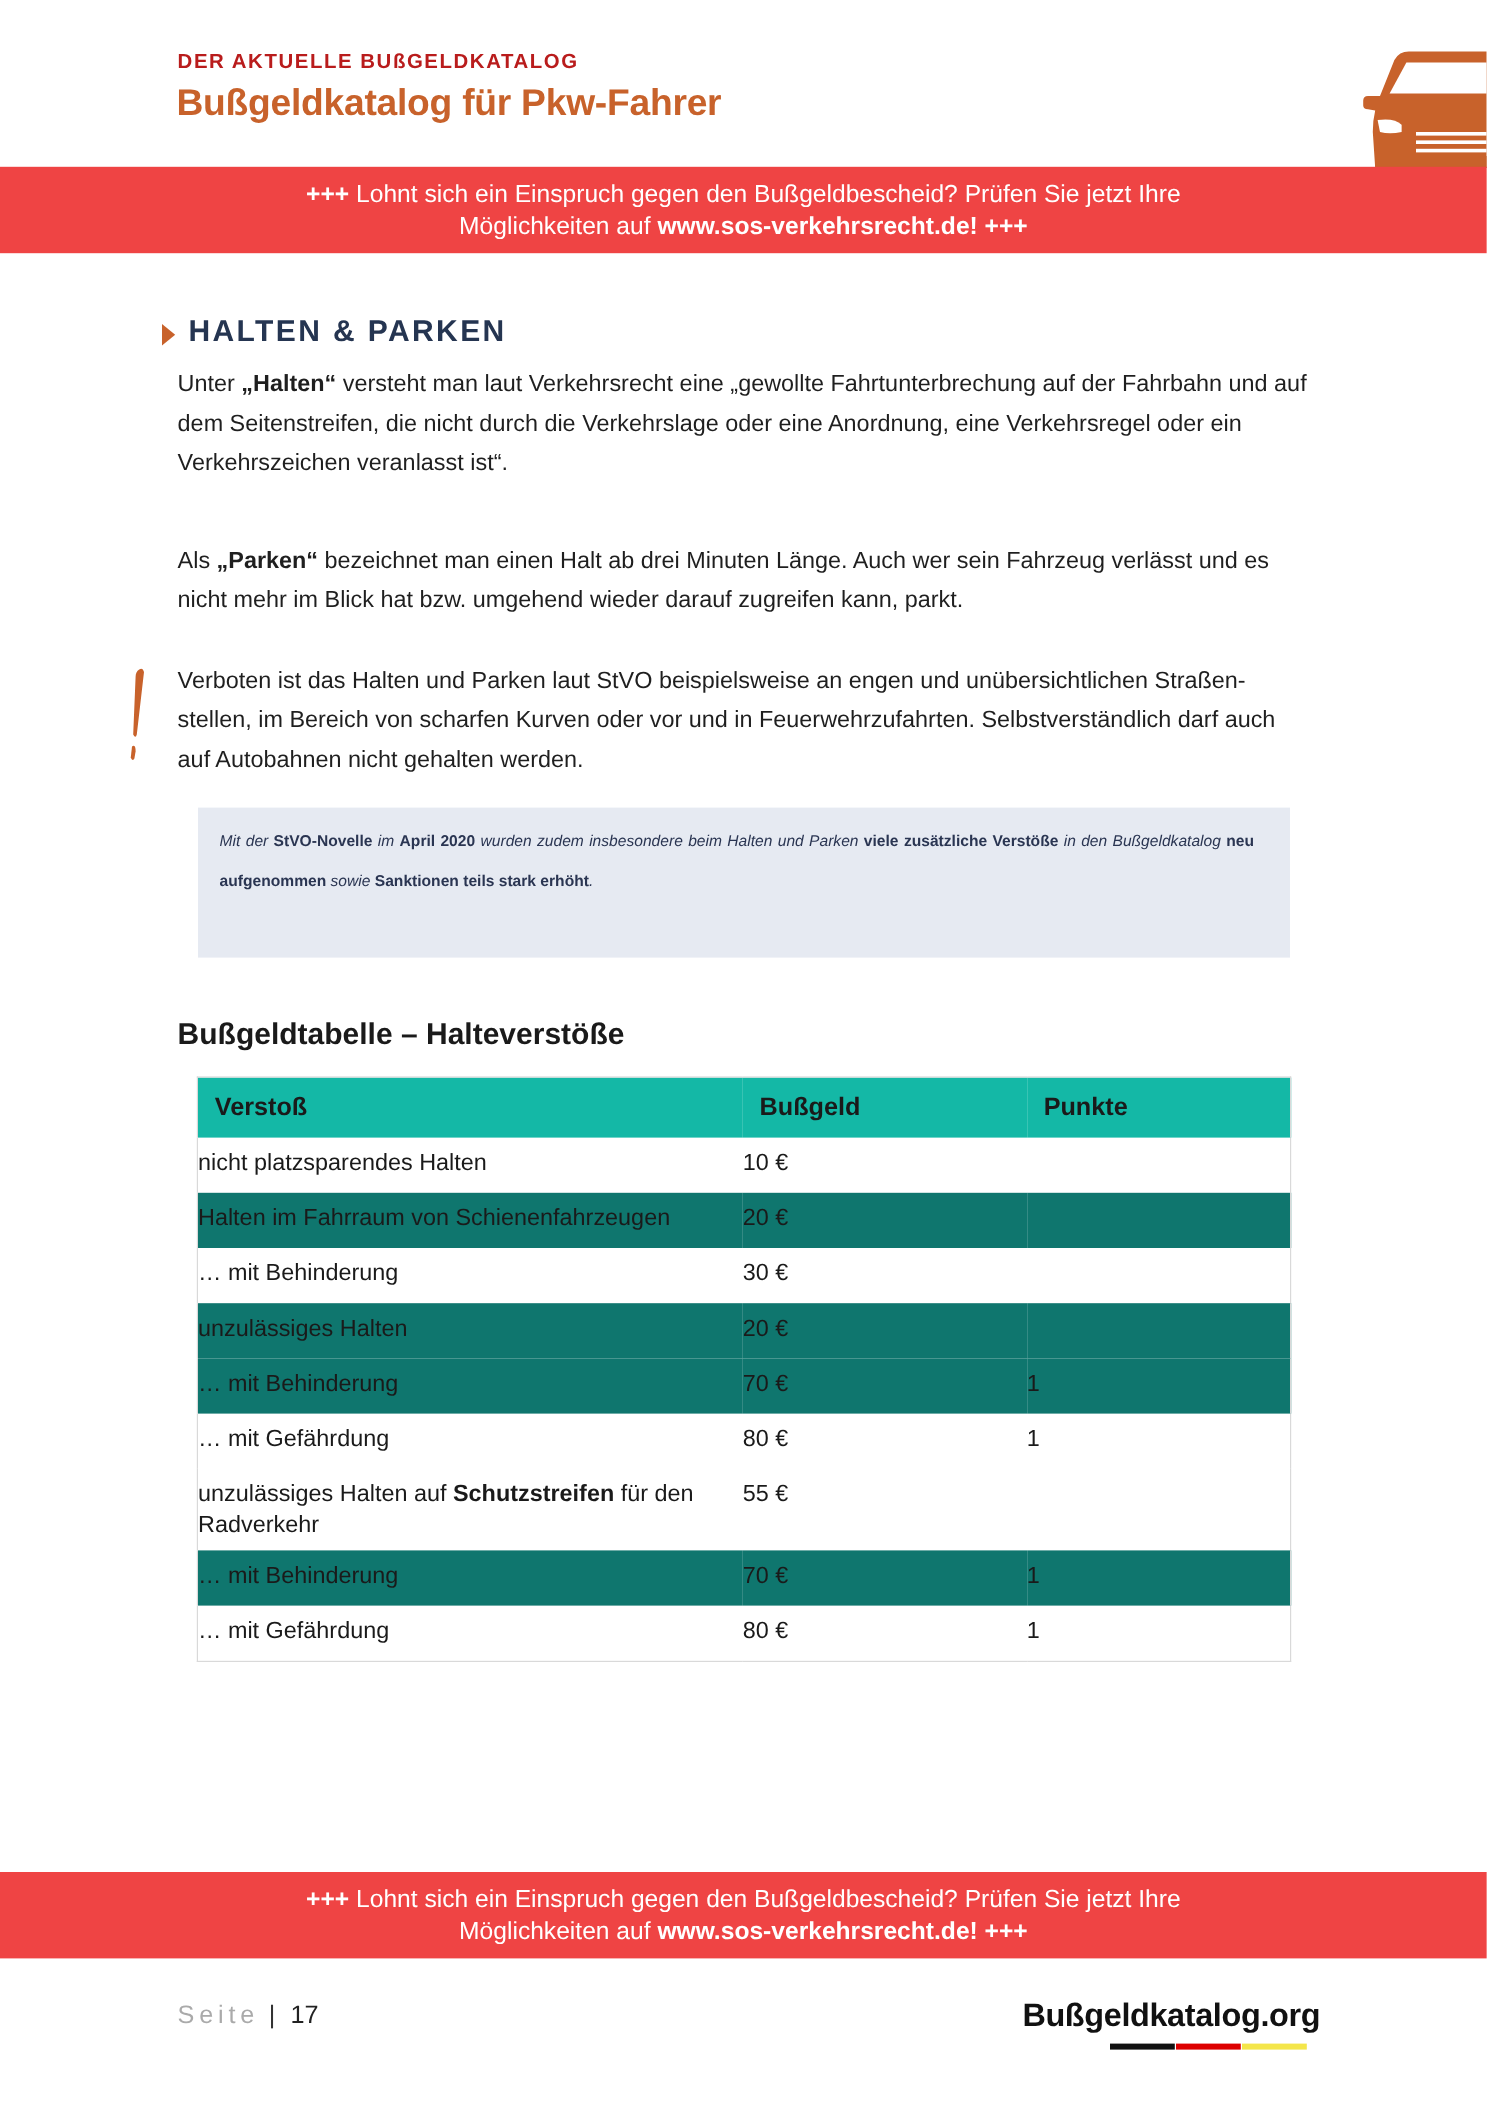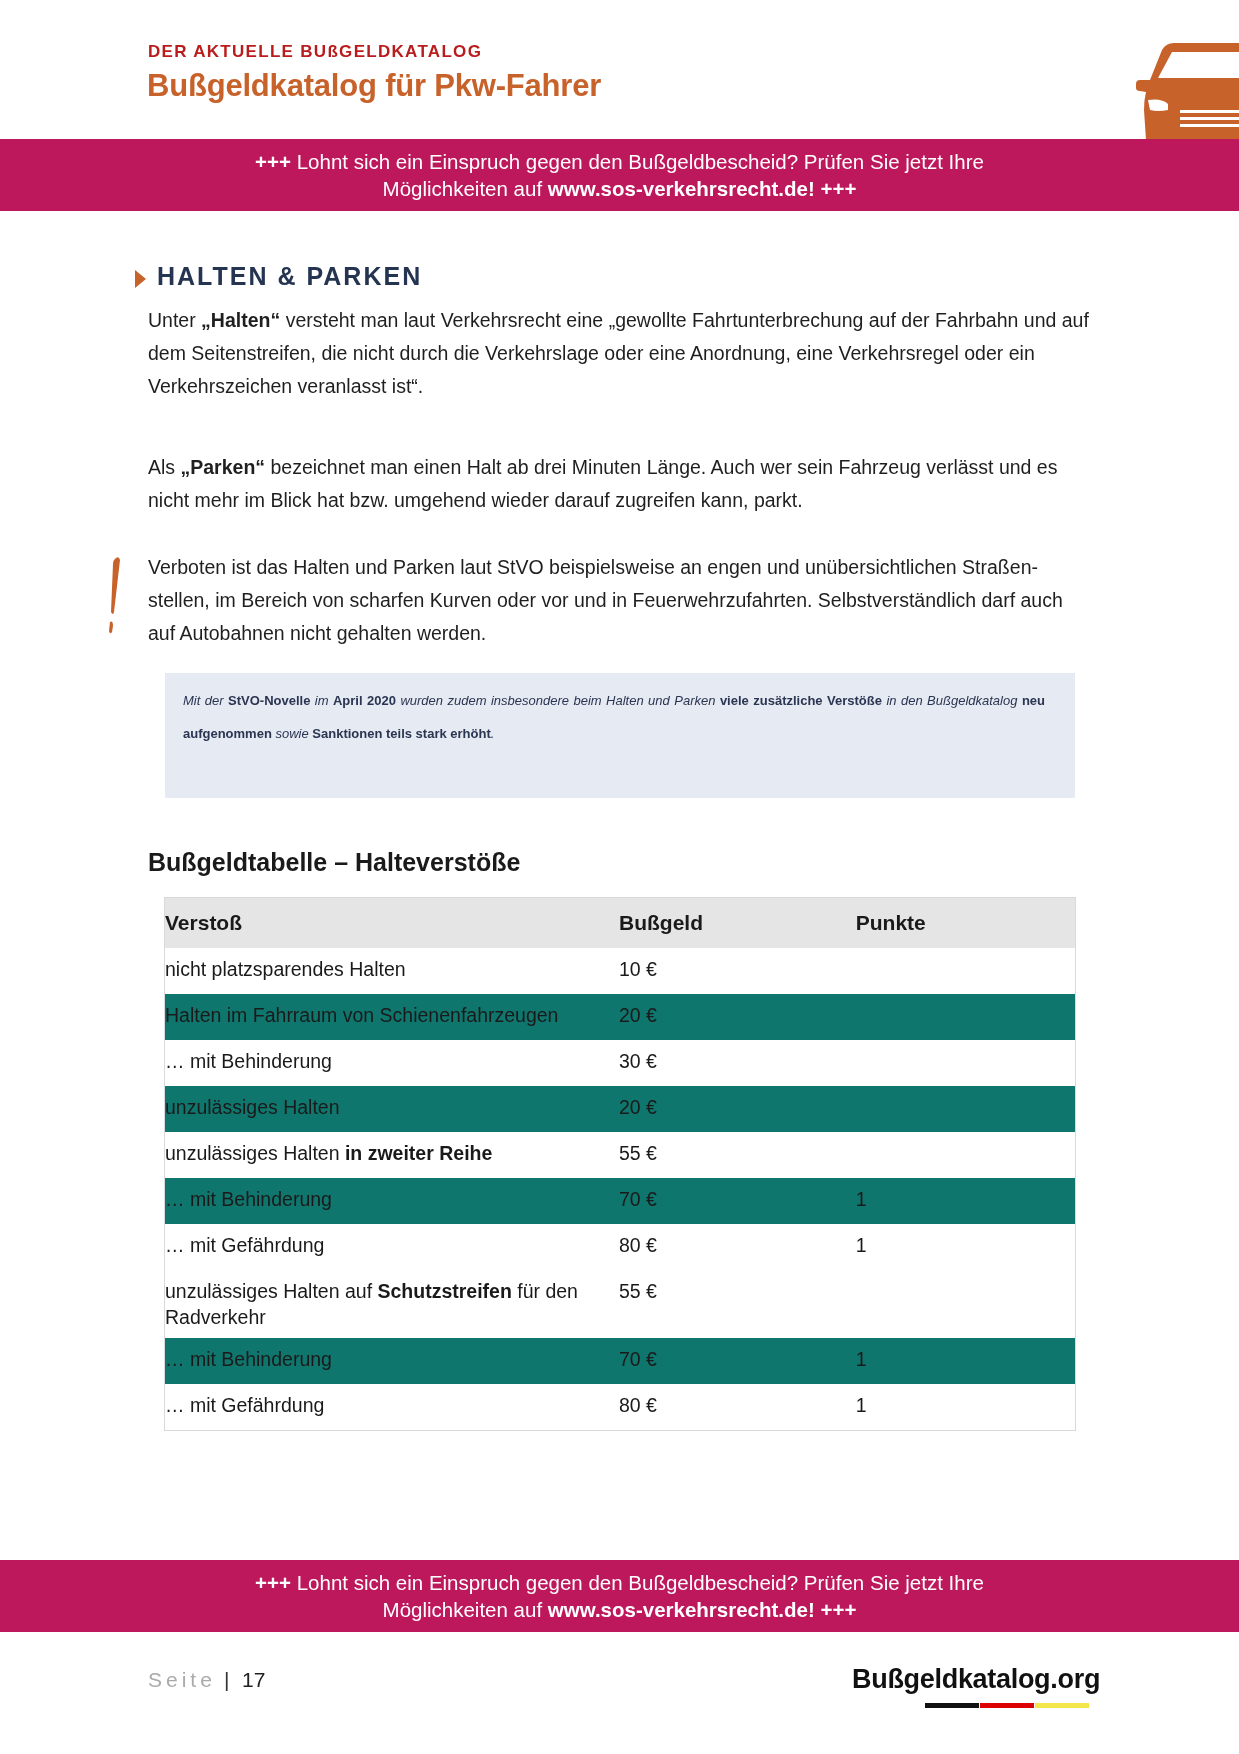--- a/index.html
+++ b/index.html
@@ -8,21 +8,21 @@
     font-family: "Liberation Sans", "DejaVu Sans", sans-serif; color: #1a1a1a;
   }
   .abs { position: absolute; }
 
   
   #kicker { left: 148px; top: 42px; font-size: 17px; font-weight: bold; letter-spacing: 1.3px; color: #b91c1c; }
   #doc-title { left: 147px; top: 68px; font-size: 31px; font-weight: bold; color: #c8622b; letter-spacing: -0.2px; }
   #car { right: 0; top: 30px; width: 105px; height: 110px; }
 
   .banner {
-    left: 0; width: 1239px; height: 72px; background: #be185d; color: #ffffff;
+    left: 0; width: 1239px; height: 72px; background: #ef4444; color: #ffffff;
     text-align: center; font-size: 20.5px; line-height: 27px; display: flex; flex-direction: column; justify-content: center;
   }
   .banner b { font-weight: bold; }
   #banner-top { top: 139px; }
   #banner-bottom { top: 1560px; }
 
   
   #section-arrow { left: 135px; top: 270px; width: 0; height: 0; border-top: 9px solid transparent; border-bottom: 9px solid transparent; border-left: 11px solid #c8622b; }
   #section-title { left: 157px; top: 262px; font-size: 25px; font-weight: bold; color: #253551; letter-spacing: 2px; }
 
@@ -36,21 +36,21 @@
   #note-text { left: 183px; top: 684px; width: 862px; font-size: 13px; line-height: 33px; color: #2a3552; text-align: justify; }
   #note-text i { font-style: italic; }
   #note-text b { font-weight: bold; font-style: normal; }
 
   #table-title { left: 148px; top: 848px; font-size: 25px; font-weight: bold; color: #1a1a1a; }
 
   #fine-table {
     left: 164px; top: 897px; width: 912px; border-collapse: collapse;
     border: 1px solid #d9d9d9; font-size: 19.5px;
   }
-  #fine-table th { background: #e5e5e5; text-align: left; font-weight: bold; height: 50px; padding: 0 0; font-size: 21px; }
+  #fine-table th { background: #14b8a6; text-align: left; font-weight: bold; height: 50px; padding: 0 14px; font-size: 21px; }
   #fine-table td { padding: 8px 0; vertical-align: top; line-height: 26px; height: 30px; }
   #fine-table tr.alt td { background: #0f766e; }
   #fine-table col.c1 { width: 455px; }
   #fine-table col.c2 { width: 237px; }
   #fine-table col.c3 { width: 220px; }
 
   
   #page-label { left: 148px; top: 1668px; font-size: 21px; color: #aaaaaa; letter-spacing: 4px; }
   #page-sep { left: 224px; top: 1668px; font-size: 21px; color: #333; }
   #page-num { left: 242px; top: 1668px; font-size: 21px; color: #222; }
@@ -124,25 +124,20 @@
       <tr>
         <td><span>… mit Behinderung</span><b></b><span></span></td>
         <td>30 €</td>
         <td></td>
       </tr>
       <tr class="alt">
         <td><span>unzulässiges Halten</span><b></b><span></span></td>
         <td>20 €</td>
         <td></td>
       </tr>
-      <tr>
-        <td><span>unzulässiges Halten </span><b>in zweiter Reihe</b><span></span></td>
-        <td>55 €</td>
-        <td></td>
-      </tr>
       <tr class="alt">
         <td><span>… mit Behinderung</span><b></b><span></span></td>
         <td>70 €</td>
         <td>1</td>
       </tr>
       <tr>
         <td><span>… mit Gefährdung</span><b></b><span></span></td>
         <td>80 €</td>
         <td>1</td>
       </tr>

